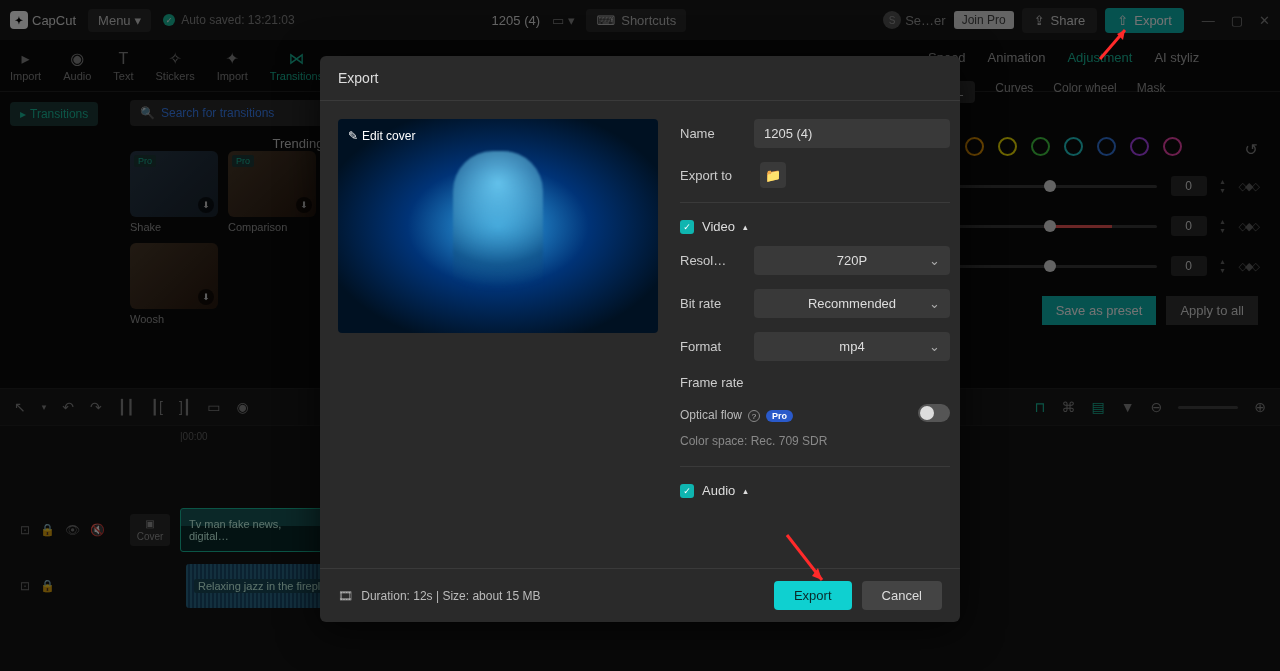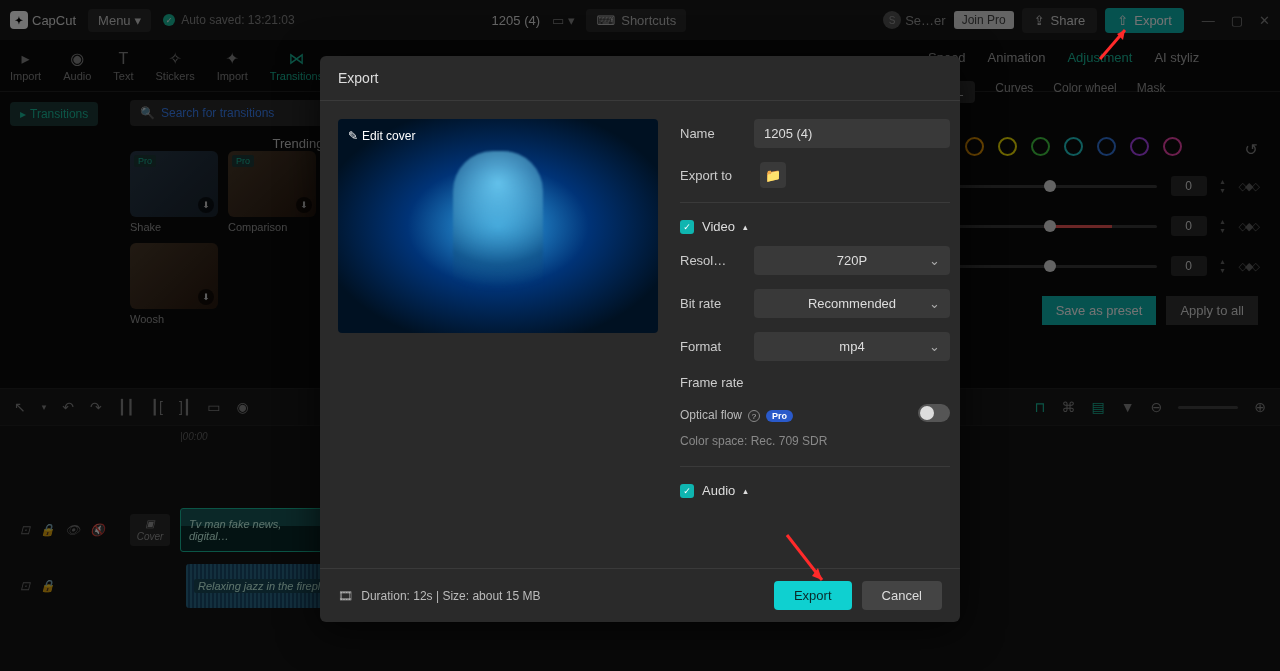--- a/index.html
+++ b/index.html
@@ -64,21 +64,21 @@
 .btn { padding: 7px 14px; border-radius: 0; border: none; font-size: 13px; }
 .btn-teal { background: #0fb5b0; color: #fff; }
 .btn-dark { background: #333; color: #ddd; }
 .reset-ico { position: absolute; right: 22px; top: 100px; color: #888; }
 
 
 .tl-tools { position: absolute; top: 388px; left: 0; right: 0; height: 38px; background: #1a1a1a; display: flex; align-items: center; padding: 0 14px; gap: 16px; color: #888; font-size: 14px; border-top: 1px solid #222; border-bottom: 1px solid #222; }
 .tl-tools .sp { flex: 1; }
 
 
-.timeline { position: absolute; top: 426px; left: 0; right: 0; bottom: 0; background: #141414; font-style: italic; }
+.timeline { position: absolute; top: 426px; left: 0; right: 0; bottom: 0; background: #141414; }
 .ruler { height: 20px; display: flex; align-items: center; padding-left: 180px; font-size: 10px; color: #666; gap: 300px; }
 .tracks { padding-top: 60px; }
 .track-row { height: 48px; display: flex; align-items: center; margin-bottom: 8px; }
 .track-ctrls { width: 130px; padding-left: 20px; display: flex; gap: 10px; font-size: 12px; color: #777; }
 .cover-btn { width: 40px; background: #2a2a2a; border-radius: 3px; padding: 4px 6px; font-size: 10px; color: #999; display: flex; flex-direction: column; align-items: center; gap: 2px; }
 .clip { margin-left: 10px; height: 44px; border-radius: 3px; display: flex; align-items: center; padding: 0 8px; font-size: 11px; overflow: hidden; }
 .clip-video { width: 150px; background: linear-gradient(180deg, #1a5a5a 40%, #0a2a2a 40%); border: 1px solid #1abc9c; color: #cfe; }
 .clip-audio { width: 520px; background: #1a4a5a; color: #cfe; }
 .clip.bluewave { background: repeating-linear-gradient(90deg, #2a6a8a 0, #2a6a8a 2px, #1a4a6a 2px, #1a4a6a 4px); }
 

